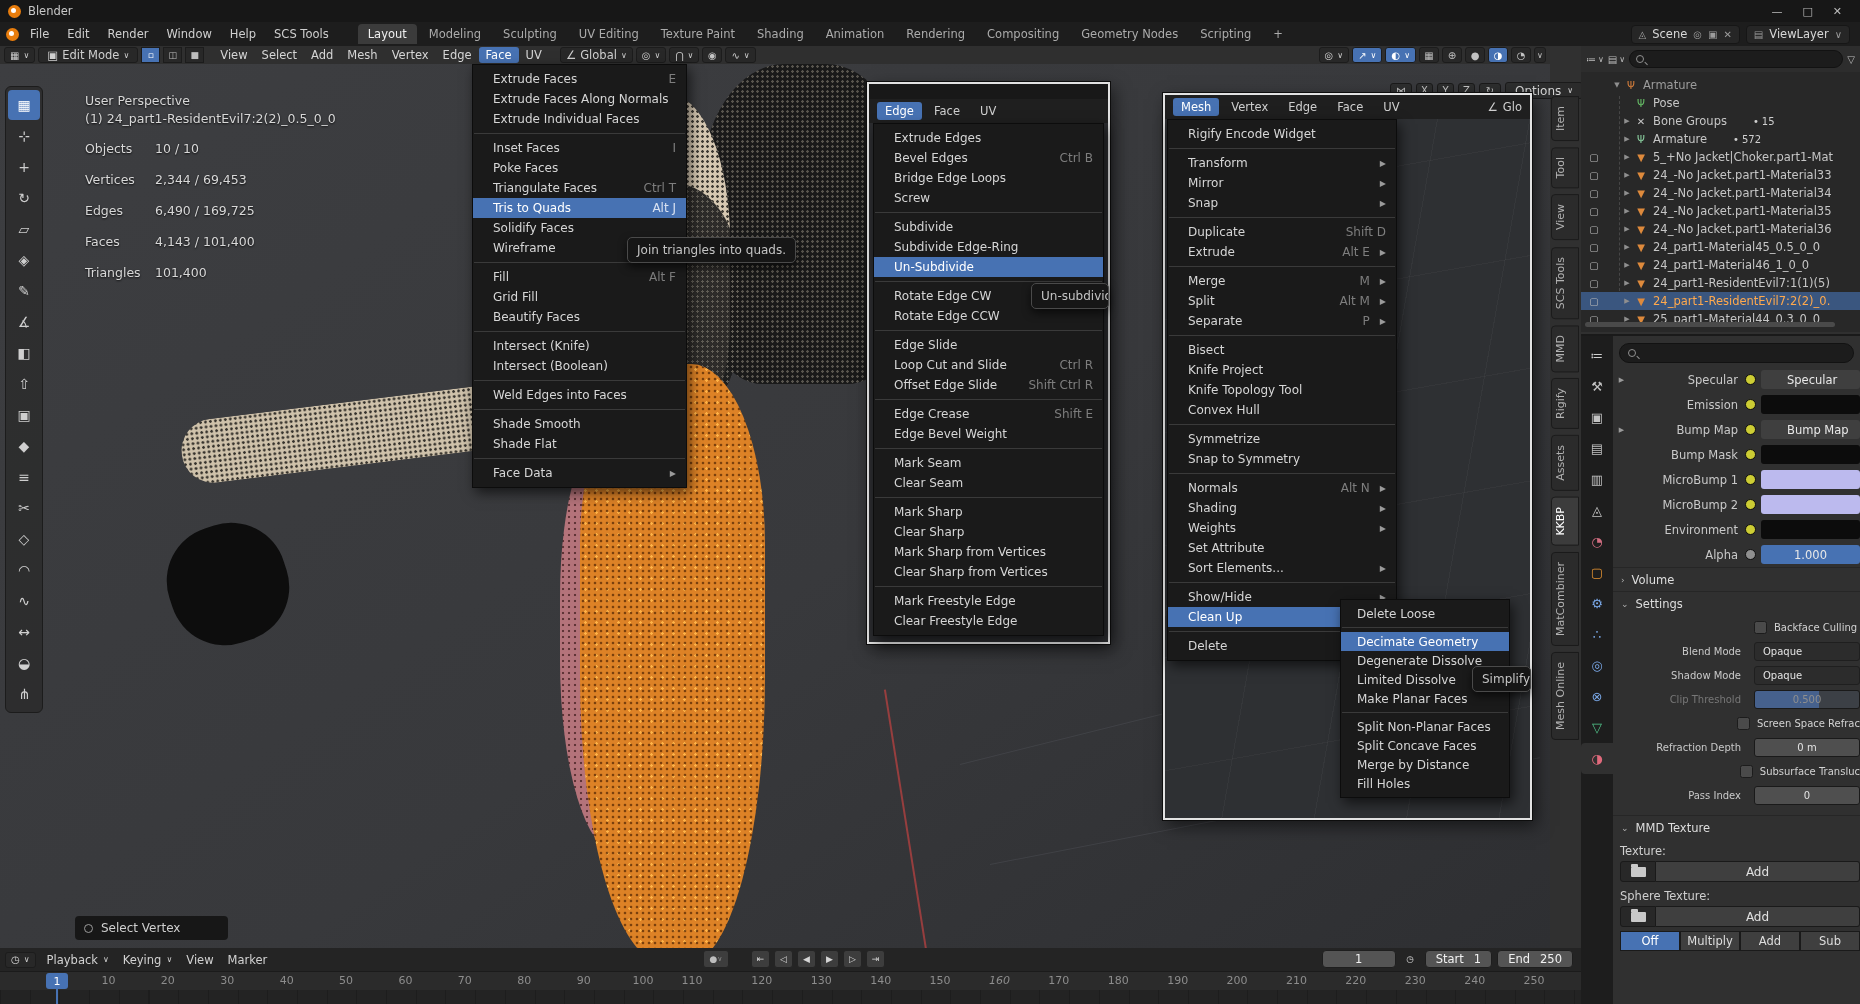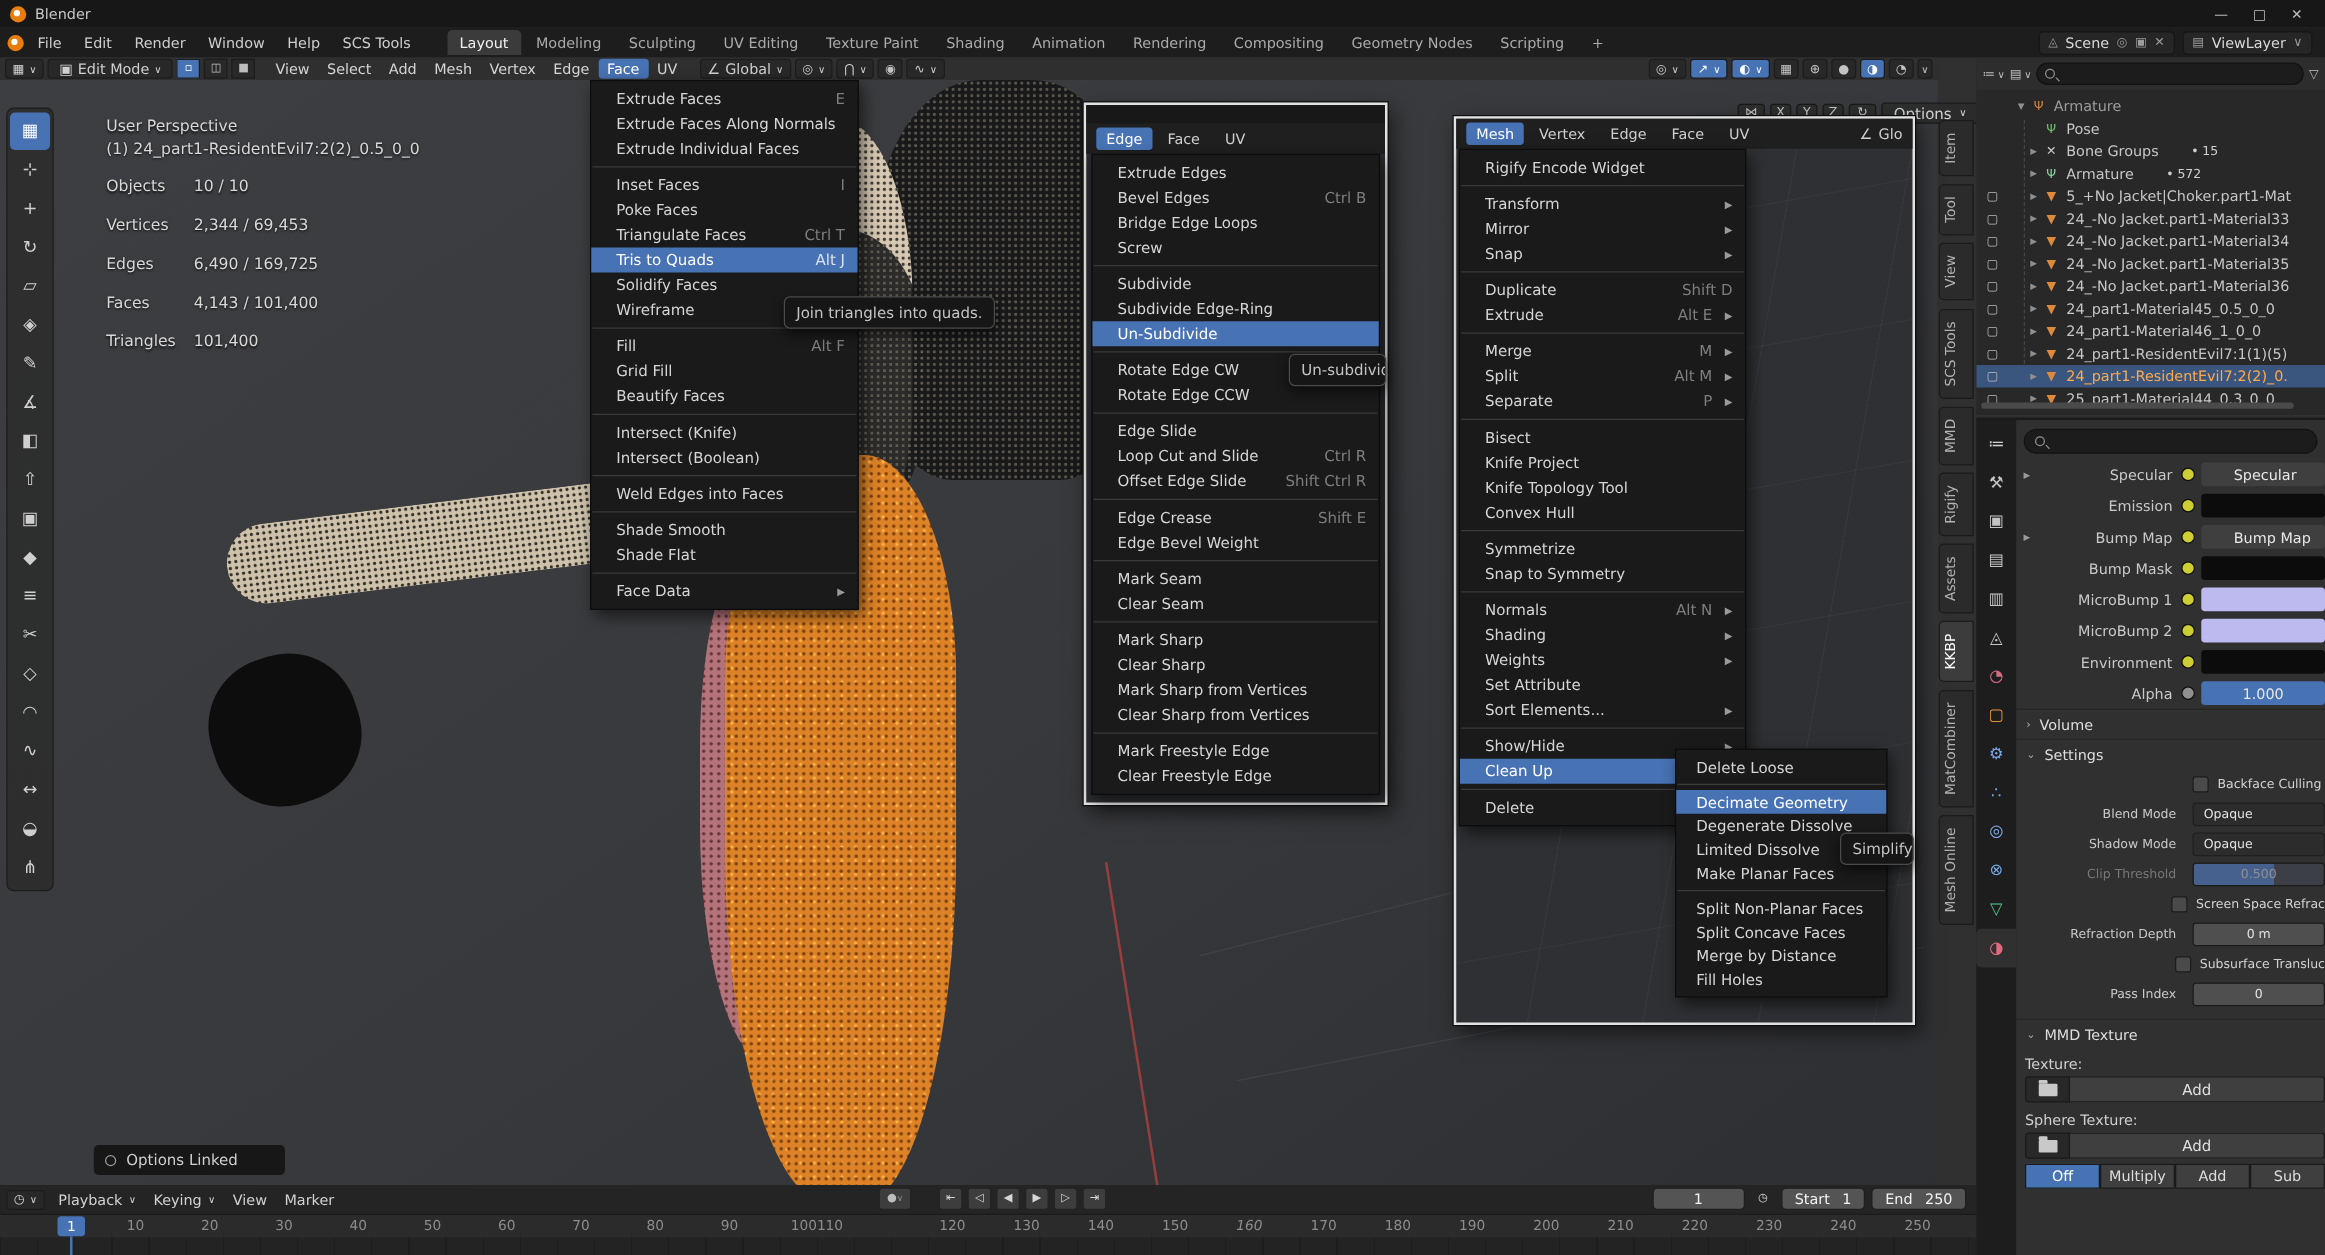--- a/index.html
+++ b/index.html
@@ -949,21 +949,21 @@
           <span class="tick" style="left: 108.46px;">10</span>
           <span class="tick" style="left: 167.86px;">20</span>
           <span class="tick" style="left: 227.26px;">30</span>
           <span class="tick" style="left: 286.66px;">40</span>
           <span class="tick" style="left: 346.06px;">50</span>
           <span class="tick" style="left: 405.46px;">60</span>
           <span class="tick" style="left: 464.86px;">70</span>
           <span class="tick" style="left: 524.26px;">80</span>
           <span class="tick" style="left: 583.66px;">90</span>
           <span class="tick" style="left: 643.06px;">100</span>
-          <span class="tick" style="left: 664px;">110</span>
+          <span class="tick" style="left: 692px;">110</span>
           <span class="tick" style="left: 761.86px;">120</span>
           <span class="tick" style="left: 821.26px;">130</span>
           <span class="tick" style="left: 880.66px;">140</span>
           <span class="tick" style="left: 940.06px;">150</span>
           <span class="tick" style="left: 999.46px; font-style: italic;">160</span>
           <span class="tick" style="left: 1058.86px;">170</span>
           <span class="tick" style="left: 1118.26px;">180</span>
           <span class="tick" style="left: 1177.66px;">190</span>
           <span class="tick" style="left: 1237.06px;">200</span>
           <span class="tick" style="left: 1296.46px;">210</span>
@@ -973,16 +973,16 @@
           <span class="tick" style="left: 1534.06px;">250</span>
         </div>
       <div id="rulerstrip"></div>
       <div id="playbox">1</div>
       <div id="playline"></div>
     </div>
   </div>
 
   <div id="selectlinked">
     <span class="dot"></span>
-    <span>Options Linked</span>
+    <span>Select Vertex</span>
   </div>
 
 </div>
 
 </body></html>

